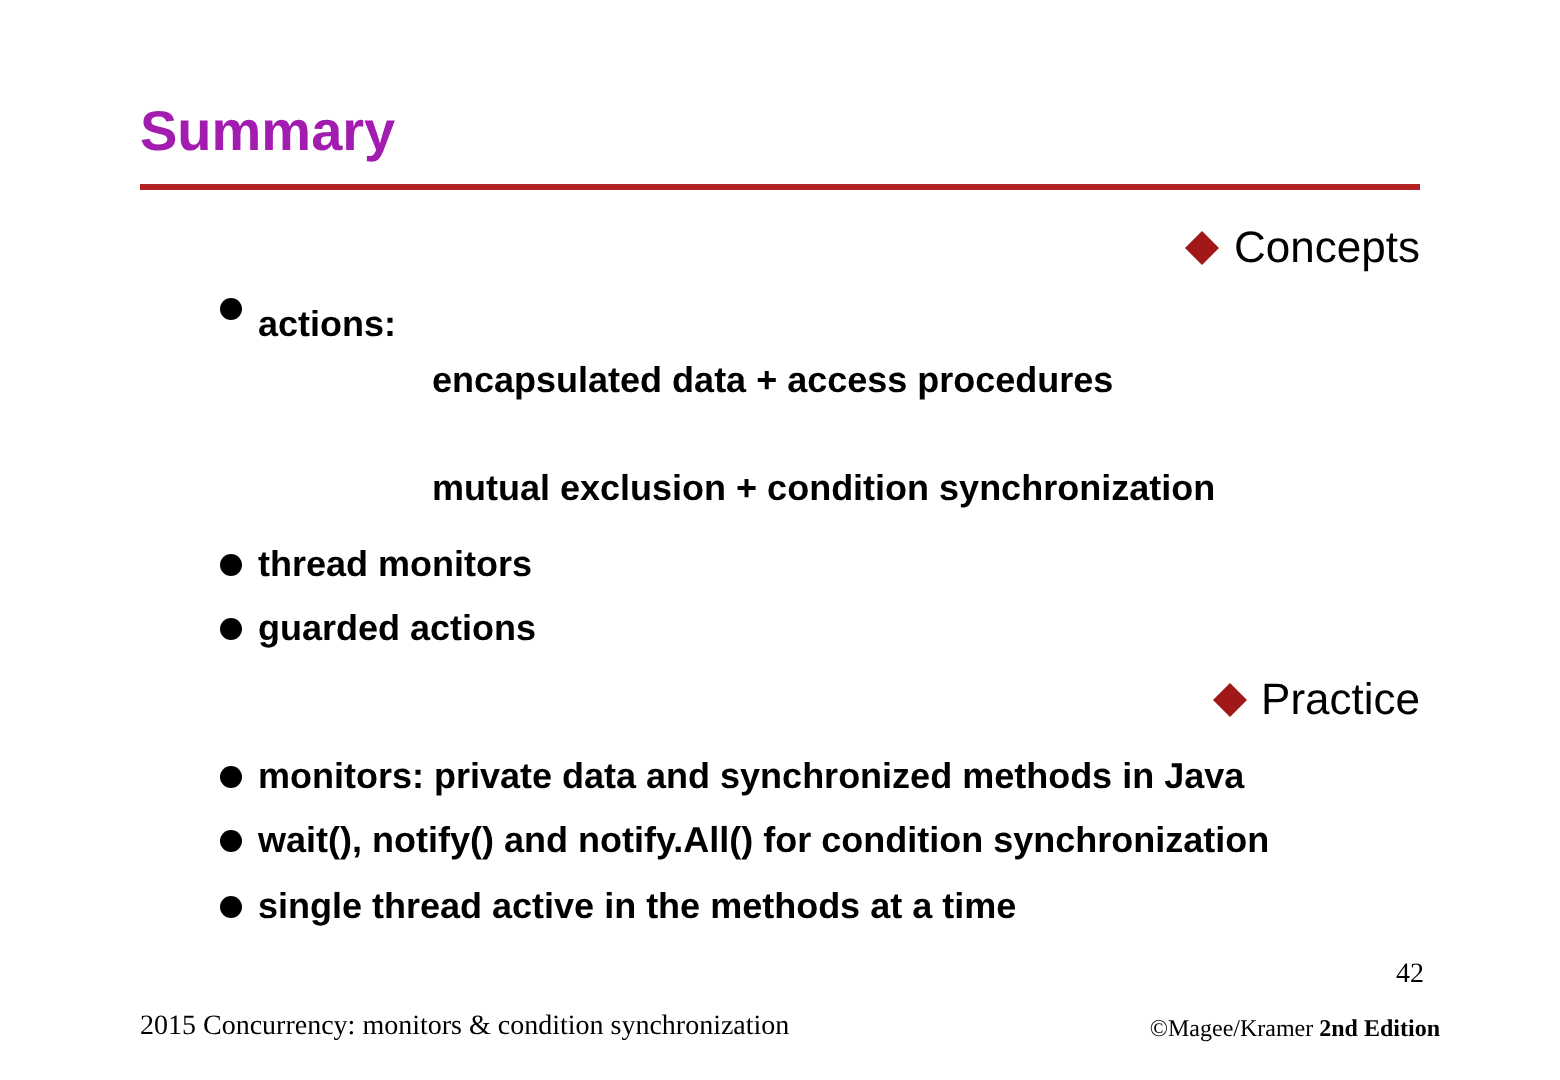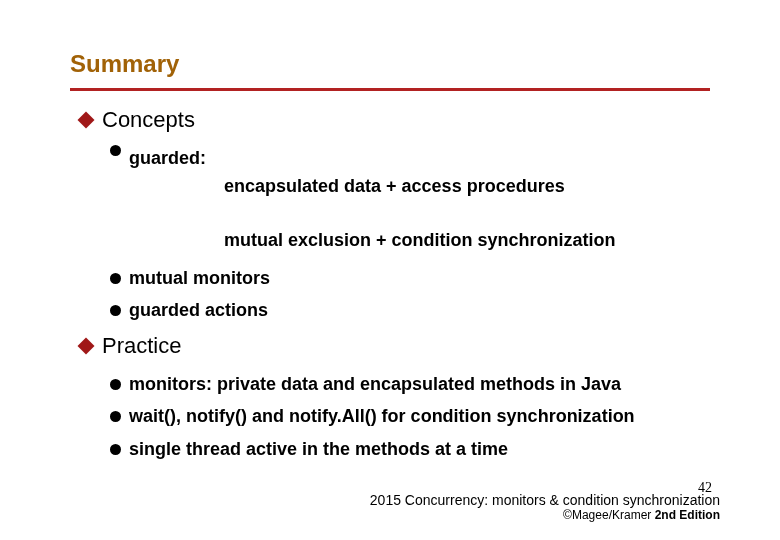--- a/index.html
+++ b/index.html
@@ -1,38 +1,37 @@
 <!DOCTYPE html>
 <html><head>
 <meta charset="utf-8">
 <style>
   * { margin: 0; padding: 0; box-sizing: border-box; }
   html, body { width: 780px; height: 540px; background: #fff; font-family: Arial, Helvetica, sans-serif; color: #000; }
   .slide { position: relative; width: 780px; height: 540px; padding: 50px 70px 0 70px; }
-  .title { font-size: 24px; font-weight: bold; color: #a16207; margin-bottom: 10px; }
+  .title { font-size: 28px; font-weight: bold; color: #a21caf; margin-bottom: 10px; }
   .hr { height: 3px; background: #b22222; margin-bottom: 16px; }
   .diamond {
     display: inline-block; width: 12px; height: 12px; background: #a01818;
     transform: rotate(45deg); margin-right: 10px; vertical-align: 1px;
   }
   .dot {
     display: inline-block; width: 11px; height: 11px; background: #000; border-radius: 50%;
     margin-right: 8px; vertical-align: 0px;
   }
-  .section { font-size: 22px; margin: 10px 0 12px 10px; }
+  .section { font-size: 22px; margin: 10px 0 12px 10px; text-align: right; }
   .item { font-size: 18px; font-weight: bold; margin: 6px 0 6px 40px; line-height: 1.45; }
   .item-row { display: flex; }
   .item-label { white-space: nowrap; }
   .item-body { margin-left: 18px; }
   .item-body div { margin-bottom: 6px; margin-top: 28px; }
   .footer {
     position: absolute; left: 70px; right: 60px; bottom: 18px;
-    display: flex; justify-content: flex-end; align-items: flex-end;
-    font-family: Liberation Sans, sans-serif;
-    flex-direction: column;
+    display: flex; justify-content: space-between; align-items: flex-end;
+    font-family: Liberation Serif, serif;
   }
   .footer-left { font-size: 14px; }
   .footer-right { font-size: 12px; }
   .pagenum {
     position: absolute; right: 68px; bottom: 44px;
     font-family: "Times New Roman", Times, serif; font-size: 14px; margin-left: 28px;
   }
 </style>
 </head>
 <body>
@@ -41,40 +40,40 @@
 
   <div class="title">Summary</div>
   <div class="hr"></div>
 
   <div class="section">
     <span class="diamond"></span><span>Concepts</span>
   </div>
   <div class="item">
     <div class="item-row">
       <span class="dot"></span>
-      <span class="item-label">guarded:</span>
+      <span class="item-label">actions:</span>
       <div class="item-body">
         <div>encapsulated data + access procedures</div>
         <div>mutual exclusion + condition synchronization</div>
       </div>
     </div>
   </div>
   <div class="item">
-    <span class="dot"></span><span>mutual monitors</span>
+    <span class="dot"></span><span>thread monitors</span>
   </div>
 
   <div class="item">
     <span class="dot"></span><span>guarded actions</span>
   </div>
 
   <div class="section">
     <span class="diamond"></span><span>Practice</span>
   </div>
   <div class="item">
-    <span class="dot"></span><span>monitors: private data and encapsulated methods in Java</span>
+    <span class="dot"></span><span>monitors: private data and synchronized methods in Java</span>
   </div>
   <div class="item">
     <span class="dot"></span><span>wait(), notify() and notify.All() for condition synchronization</span>
   </div>
   <div class="item">
     <span class="dot"></span><span>single thread active in the methods at a time</span>
   </div>
 
   <div class="pagenum">42</div>
 

